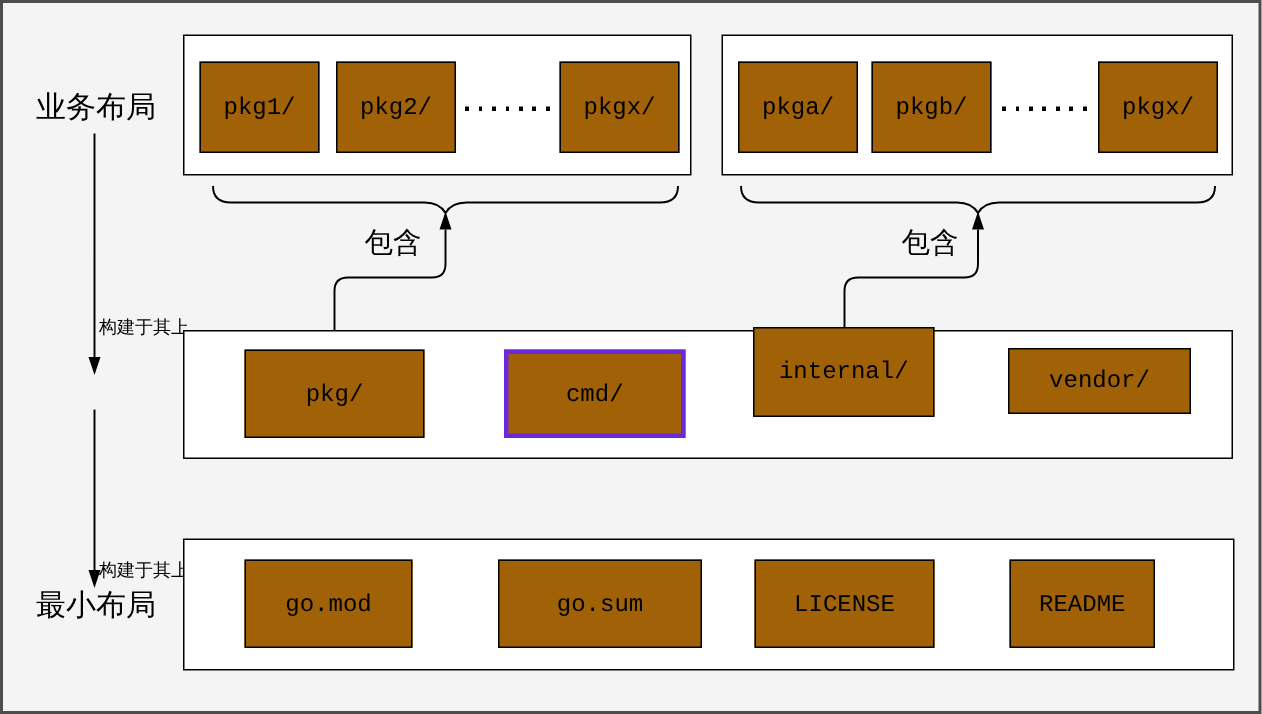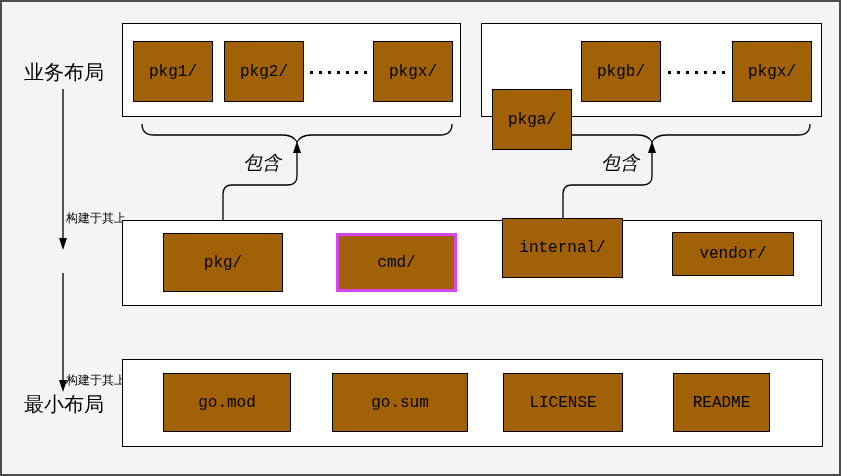--- a/index.html
+++ b/index.html
@@ -33,38 +33,37 @@
     background: #a16207;
     border: 1.5px solid #000;
     box-sizing: border-box;
     display: flex;
     align-items: center;
     justify-content: center;
     font-size: 16px;
     white-space: nowrap;
     font-family: Liberation Mono, monospace;
   }
-  .box.cmd { border: 3px solid #d946ef; text-align: center; }
+  .box.cmd { border: 3px solid #6d28d9; text-align: center; }
   .row-label {
     position: absolute;
     font-size: 20px;
     line-height: 22px;
     white-space: nowrap;
   }
   .edge-label {
     position: absolute;
     font-size: 12px;
     line-height: 14px;
     white-space: nowrap;
     margin-top: 41px;
   }
   .contains-label {
     position: absolute;
     font-size: 19px;
-    font-style: italic;
     line-height: 22px;
     white-space: nowrap;
   }
   .dots {
     position: absolute;
     height: 2.5px;
     background: repeating-linear-gradient(90deg, #000 0 2.5px, transparent 2.5px 9px);
   }
 </style>
 </head>
@@ -94,30 +93,30 @@
   <div class="contains-label" style="left:241px; top:150px;">包含</div>
   <div class="contains-label" style="left:599px; top:150px;">包含</div>
 
   <div class="container" style="left:120px; top:21px; width:339px; height:94px;"></div>
   <div class="box" style="left:131px; top:39px; width:80px; height:61px;">pkg1/</div>
   <div class="box" style="left:222px; top:39px; width:80px; height:61px;">pkg2/</div>
   <div class="dots" style="left:308px; top:69px; width:58px;"></div>
   <div class="box" style="left:371px; top:39px; width:80px; height:61px;">pkgx/</div>
 
   <div class="container" style="left:479px; top:21px; width:341px; height:94px;"></div>
-  <div class="box" style="left:490px; top:39px; width:80px; height:61px;margin-top:48px;">pkga/</div>
+  <div class="box" style="left:490px; top:39px; width:80px; height:61px;">pkga/</div>
   <div class="box" style="left:579px; top:39px; width:80px; height:61px;">pkgb/</div>
   <div class="dots" style="left:666px; top:69px; width:58px;"></div>
   <div class="box" style="left:730px; top:39px; width:80px; height:61px;">pkgx/</div>
 
   <div class="container" style="left:120px; top:218px; width:700px; height:86px;"></div>
   <div class="box" style="left:161px; top:231px; width:120px; height:59px;">pkg/</div>
   <div class="box cmd" style="left:334px; top:231px; width:121px; height:59px;">cmd/</div>
   <div class="box" style="left:500px; top:216px; width:121px; height:60px;">internal/</div>
   <div class="box" style="left:670px; top:230px; width:122px; height:44px;">vendor/</div>
 
   <div class="container" style="left:120px; top:357px; width:701px; height:88px;"></div>
-  <div class="box" style="left:161px; top:371px; width:128px; height:59px;">go.mod</div>
+  <div class="box" style="left:161px; top:371px; width:112px; height:59px;">go.mod</div>
   <div class="box" style="left:330px; top:371px; width:136px; height:59px;">go.sum</div>
   <div class="box" style="left:501px; top:371px; width:120px; height:59px;">LICENSE</div>
   <div class="box" style="left:671px; top:371px; width:97px; height:59px;">README</div>
 
 </div>
 
 </body></html>

